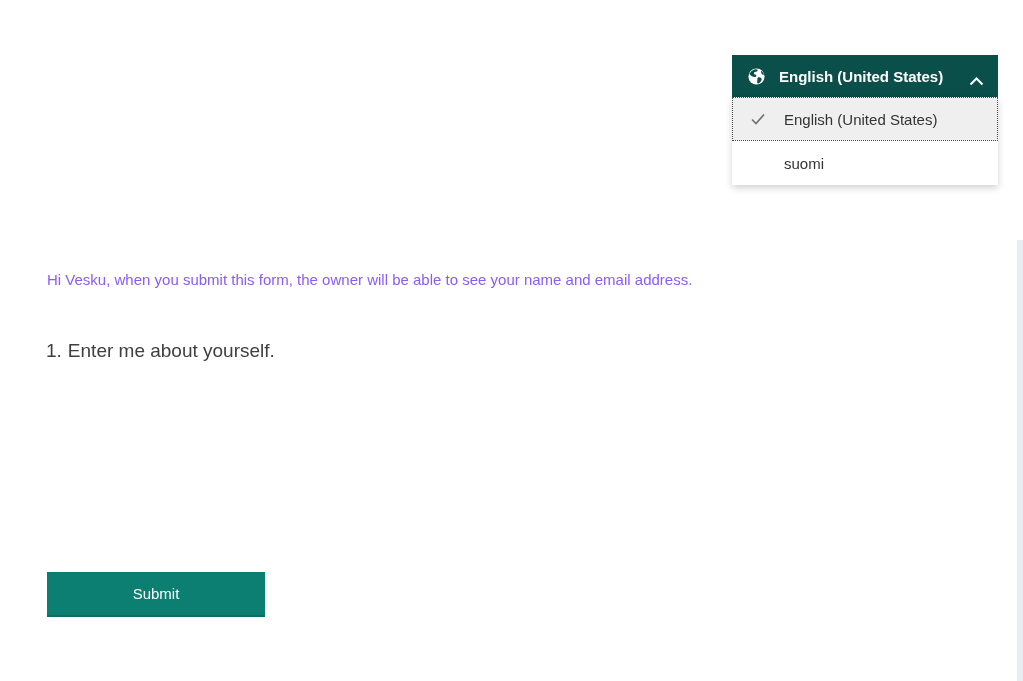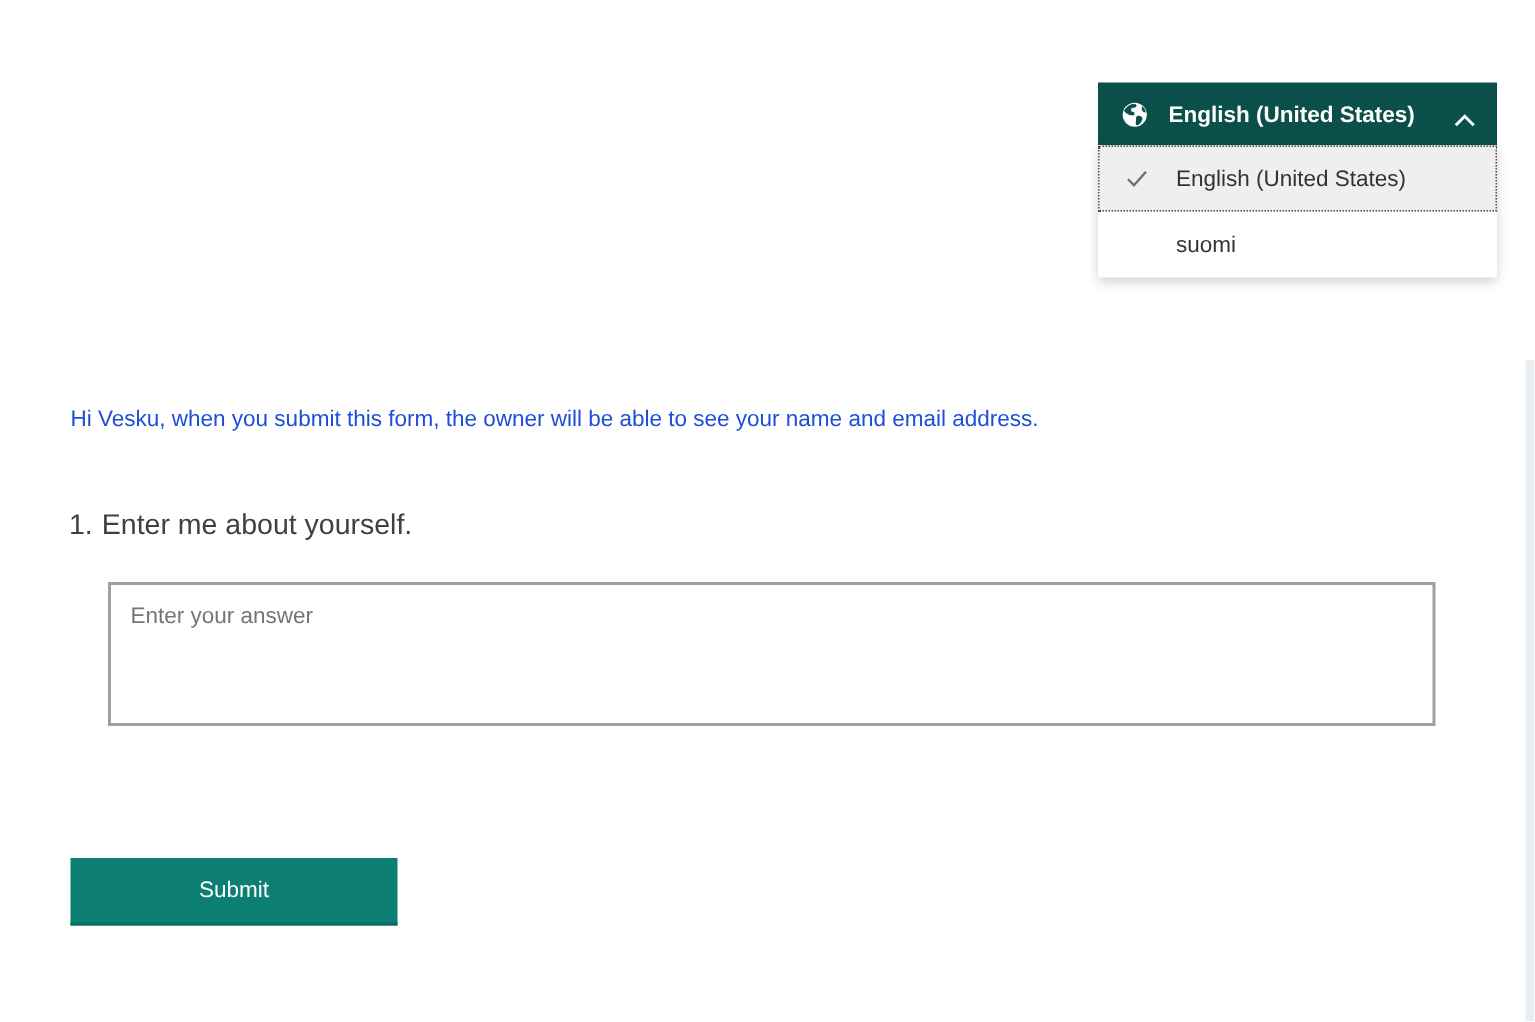--- a/index.html
+++ b/index.html
@@ -38,21 +38,21 @@
   .lang-dd-header .globe{width:17px;height:17px;flex:0 0 auto;}
   .lang-dd-header .lang-label{flex:1;margin-left:14px;color:#ffffff;font-size:15px;font-weight:600;white-space:nowrap;overflow:hidden;}
   .lang-dd-header .chev{width:15px;height:9px;flex:0 0 auto;margin-left:8px;}
   .lang-menu{background:#ffffff;box-shadow:0 3px 7px rgba(0,0,0,.18);}
   .lang-opt{height:44px;display:flex;align-items:center;padding:0 14px 0 18px;cursor:pointer;font-size:15px;color:#333;}
   .lang-opt.selected{background:var(--menu-selected-bg);outline:1px dotted #4d4d4d;outline-offset:-1px;}
   .lang-opt .check{width:16px;height:16px;margin-right:18px;flex:0 0 auto;}
   .lang-opt.unselected{padding-left:52px;text-align:right;}
 
   
-  .greeting{position:absolute;left:47px;top:271px;width:900px;font-size:15px;color:#1d4ed8;}
+  .greeting{position:absolute;left:47px;top:271px;width:900px;font-size:15px;color:#8b5cf6;}
   .question{position:absolute;left:46px;top:340px;font-size:19px;color:#404040;display:flex;}
   .q-number{margin-right:6px;}
   .answer-box{position:absolute;left:72px;top:388px;width:885px;height:96px;border:2px solid #a0a0a0;background:#fff;
     font-family:"Liberation Sans","DejaVu Sans",sans-serif;font-size:15px;color:#333;padding:12px 13px;resize:none;outline:none;}
   .answer-box::placeholder{color:#767575;opacity:1;}
   .submit-btn{position:absolute;left:47px;top:572px;width:218px;height:45px;background:var(--submit-teal);border:none;
     color:#ffffff;font-family:"Liberation Sans","DejaVu Sans",sans-serif;font-size:15px;font-weight:400;cursor:pointer;border-bottom:2px solid #0a6c62;}
 
   
   .scroll-strip{position:absolute;right:0;top:240px;width:6px;height:441px;background:var(--scroll-strip);}
@@ -96,19 +96,18 @@
     </div>
   </div>
 
   <div class="greeting">Hi Vesku, when you submit this form, the owner will be able to see your name and email address.</div>
 
   <div class="question">
     <span class="q-number">1.</span>
     <span>Enter me about yourself.</span>
   </div>
 
-  <textarea class="answer-box" placeholder="Enter your answer" style=""></textarea>
 
   <button class="submit-btn">Submit</button>
 
   <div class="scroll-strip"></div>
 
 </div>
 
 </body></html>

